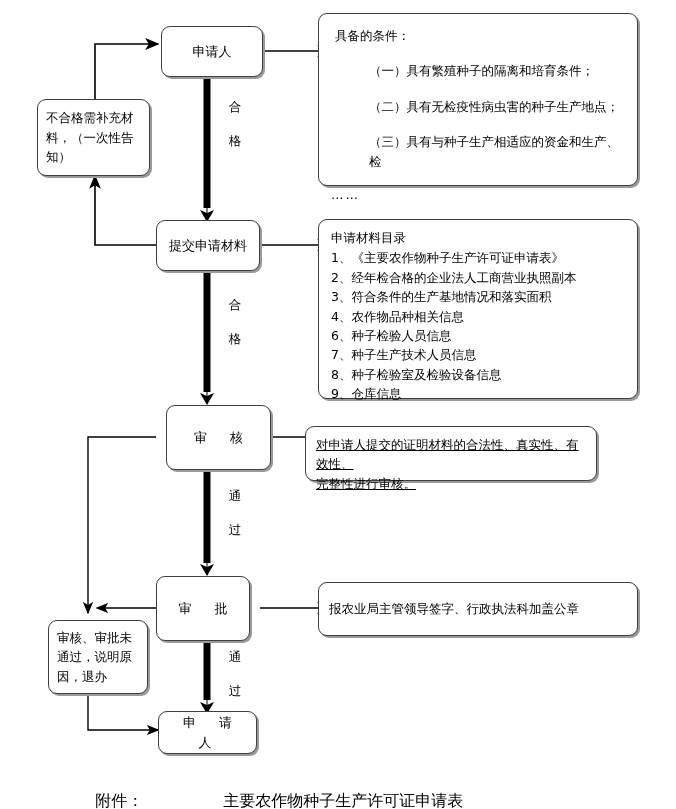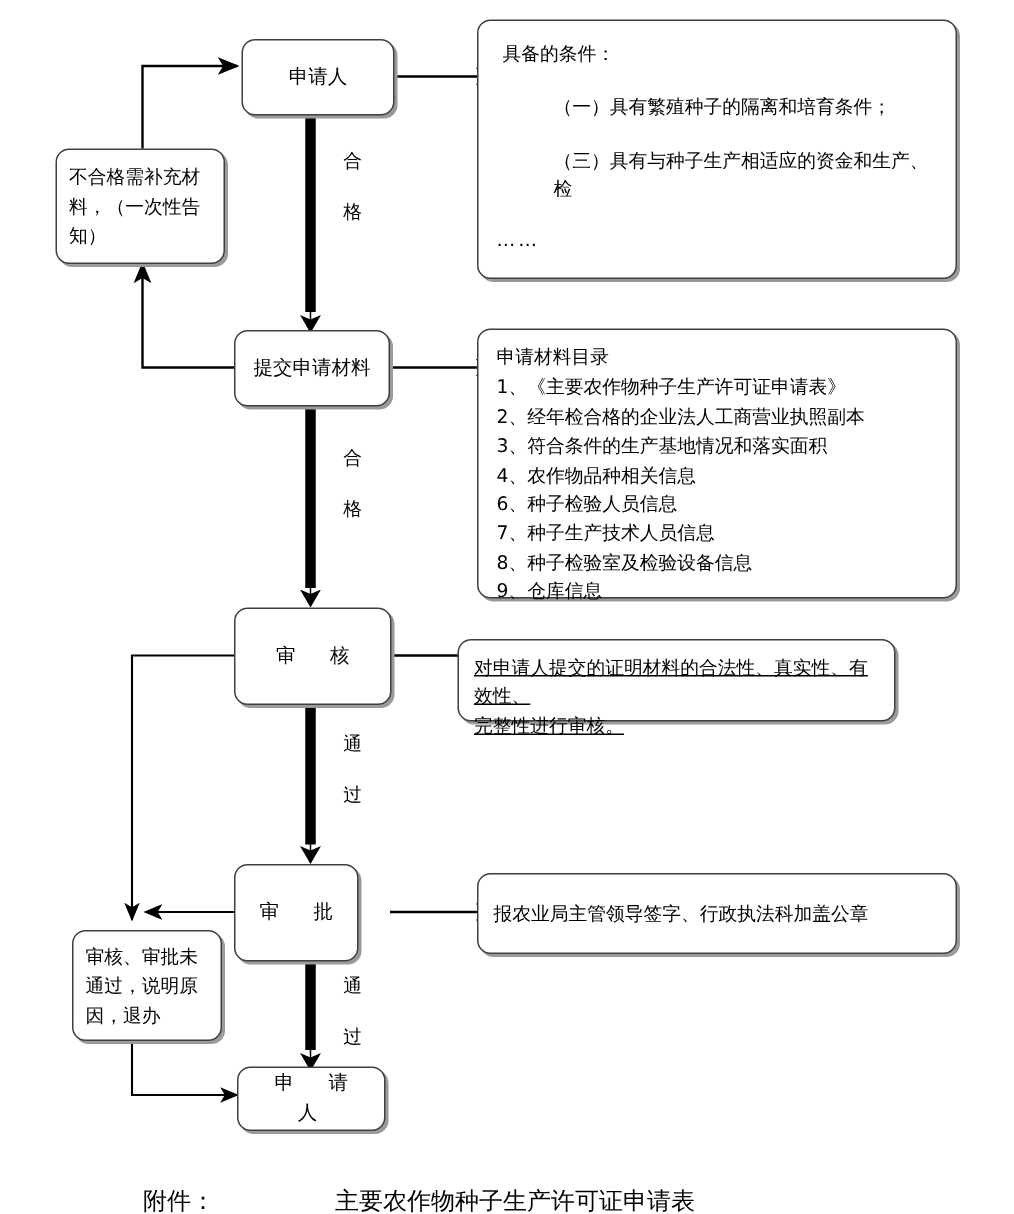--- a/index.html
+++ b/index.html
@@ -158,20 +158,21 @@
   </svg>
 
   <div class="node" style="left:161px; top:26px; width:102px; height:51px;">
     <span class="pad">申请人</span>
   </div>
 
   <div class="node wide-note cond-list" style="left:318px; top:13px; width:320px; height:173px;">
     <div style="width:100%;">
       <div class="head">具备的条件：</div>
       <div class="item">（一）具有繁殖种子的隔离和培育条件；</div>
+      <div class="item">（二）具有无检疫性病虫害的种子生产地点；</div>
       <div class="item">（三）具有与种子生产相适应的资金和生产、检</div>
       <div class="tail">……</div>
     </div>
   </div>
 
   <div class="node small-note" style="left:37px; top:99px; width:113px; height:77px;">
     <span>不合格需补充材料，（一次性告知）</span>
   </div>
 
   <div class="node" style="left:156px; top:220px; width:104px; height:51px;">
@@ -185,32 +186,32 @@
       <div class="row">2、经年检合格的企业法人工商营业执照副本</div>
       <div class="row">3、符合条件的生产基地情况和落实面积</div>
       <div class="row">4、农作物品种相关信息</div>
       <div class="row">6、种子检验人员信息</div>
       <div class="row">7、种子生产技术人员信息</div>
       <div class="row">8、种子检验室及检验设备信息</div>
       <div class="row">9、仓库信息</div>
     </div>
   </div>
 
-  <div class="node" style="left:156px; top:405px; width:105px; height:65px;">
+  <div class="node" style="left:166px; top:405px; width:105px; height:65px;">
     <span class="pad spaced">审　核</span>
   </div>
 
   <div class="node wide-note" style="left:305px; top:426px; width:292px; height:55px; font-size:12.5px;text-decoration:underline;">
     <div style="width:100%;">
       <span class="desc-line">对申请人提交的证明材料的合法性、真实性、有效性、</span>
       <span class="desc-line">完整性进行审核。</span>
     </div>
   </div>
 
-  <div class="node" style="left:156px; top:576px; width:83px; height:65px;">
+  <div class="node" style="left:156px; top:576px; width:94px; height:65px;">
     <span class="pad spaced">审　批</span>
   </div>
 
   <div class="node wide-note" style="left:318px; top:582px; width:320px; height:54px; font-size:12.5px; align-items:center;">
     <span>报农业局主管领导签字、行政执法科加盖公章</span>
   </div>
 
   <div class="node small-note" style="left:48px; top:620px; width:100px; height:74px;">
     <span>审核、审批未通过，说明原因，退办</span>
   </div>

